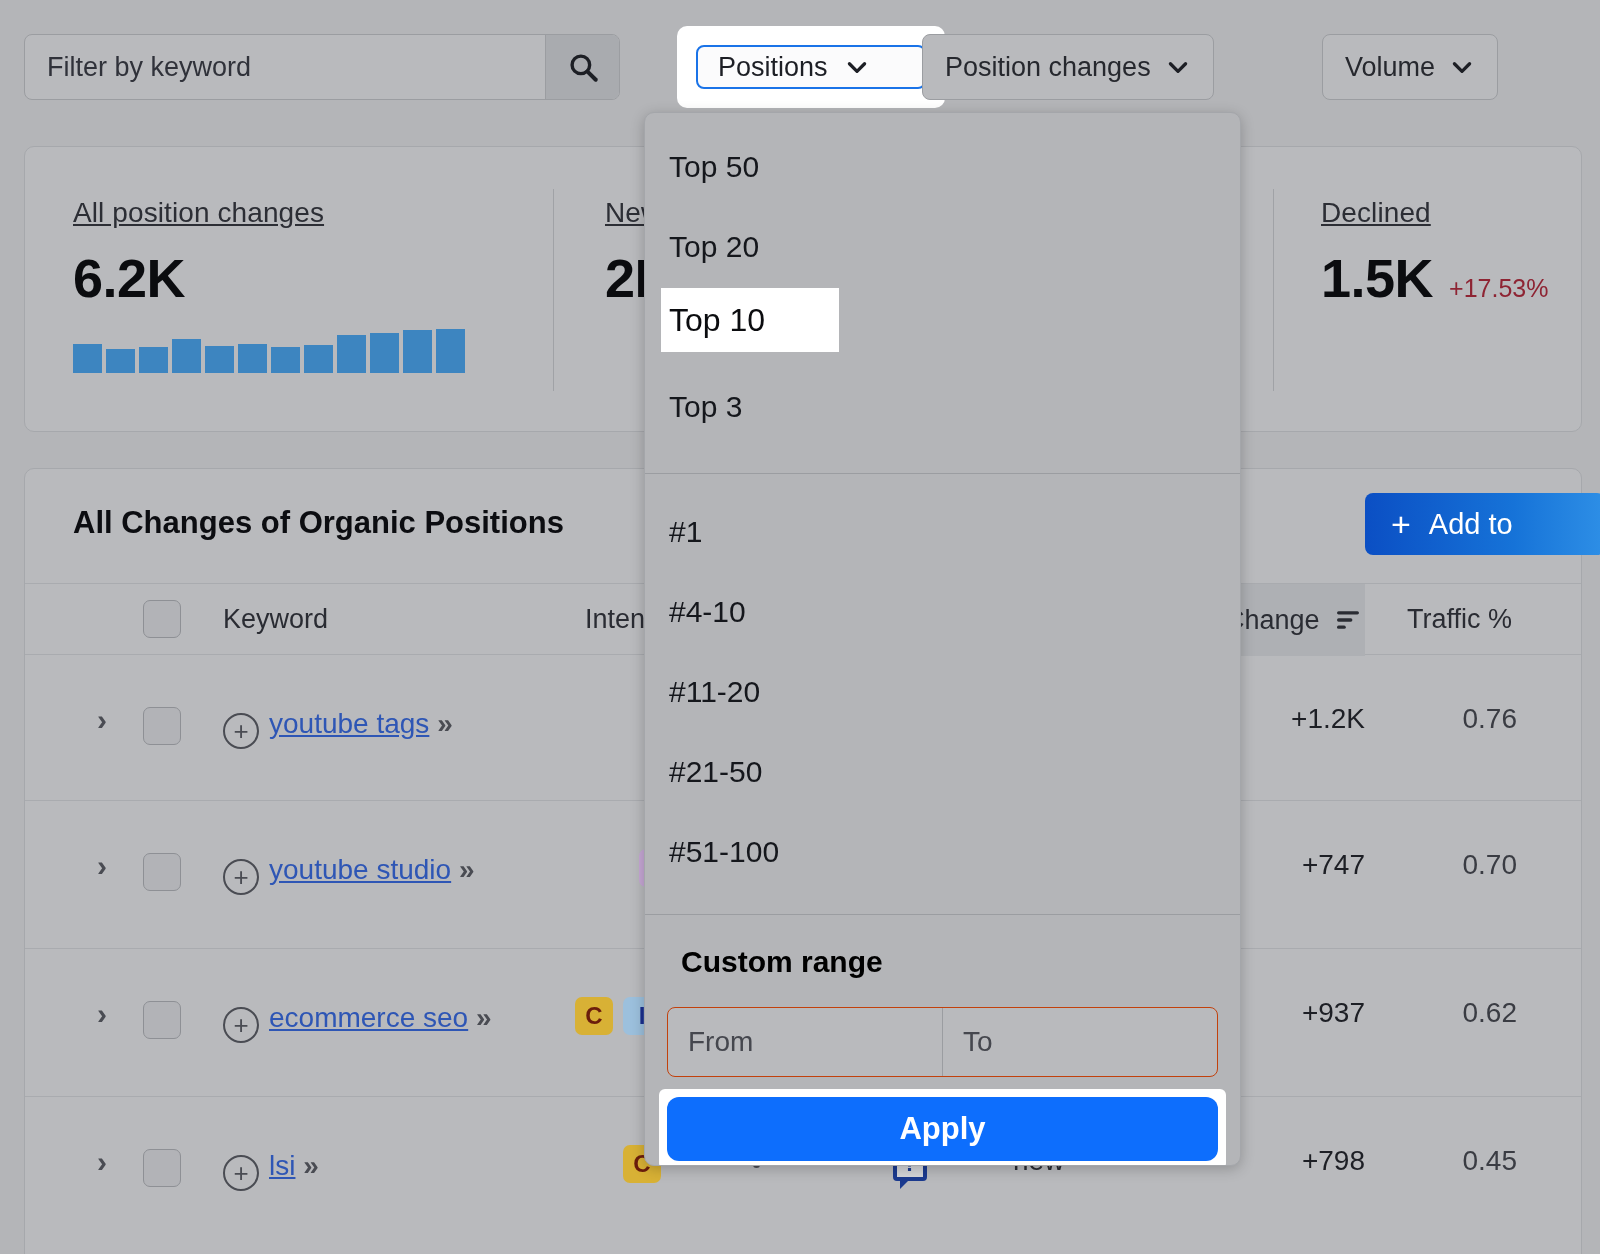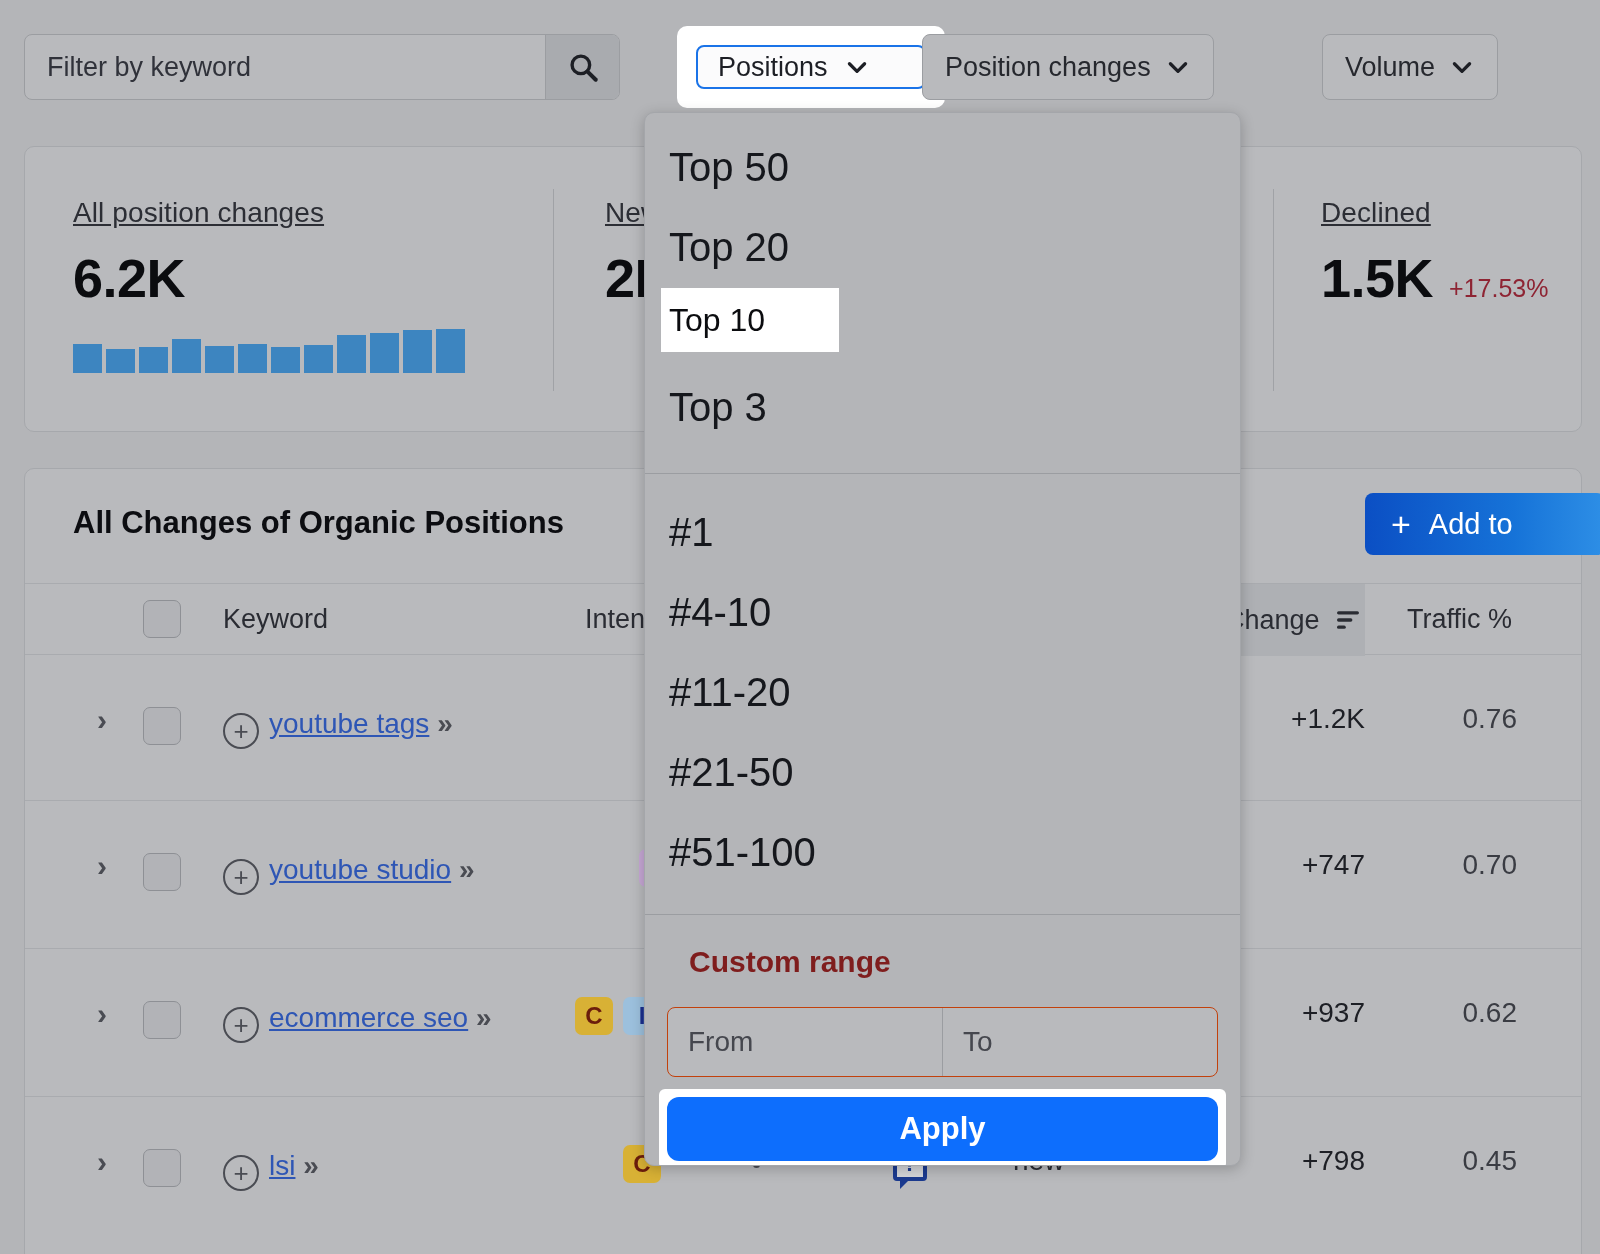--- a/index.html
+++ b/index.html
@@ -181,36 +181,36 @@
     width: 597px; height: 1054px;
     background: #b4b5b8;
     border: 1px solid #a4a6aa;
     border-radius: 10px;
     box-shadow: 0 3px 14px rgba(0,0,0,.22);
     overflow: hidden;
   }
   .dd-item {
     height: 80px; display: flex; align-items: center;
     padding-left: 24px;
-    font-size: 40px; color: #15171c;
+    font-size: 30px; color: #15171c;
     cursor: pointer;
   }
   .dd-divider { height: 1px; background: #9b9da1; margin: 10px 0 0 0; }
   .dd-sel-wrap { height: 80px; position: relative; }
   .dd-sel-box {
     position: absolute; left: 16px; top: 1px;
     width: 178px; height: 64px;
     background: #ffffff;
     display: flex; align-items: center; padding-left: 8px;
     font-size: 32px; color: #0b0c0f;
     cursor: pointer;
   }
   .dd-section-title {
     padding: 30px 0 0 36px;
-    font-size: 30px; font-weight: bold; color: #7f1d1d; margin-left: 8px;
+    font-size: 30px; font-weight: bold; color: #000000;
   }
   .range-inputs {
     display: flex; margin: 28px 22px 0 22px;
     height: 70px;
     border: 1px solid #c2410c; border-radius: 8px;
     overflow: hidden; background: #b9babd;
   }
   .range-inputs input {
     flex: 1; border: none; outline: none; background: transparent;
     font-family: "Liberation Sans", sans-serif;

